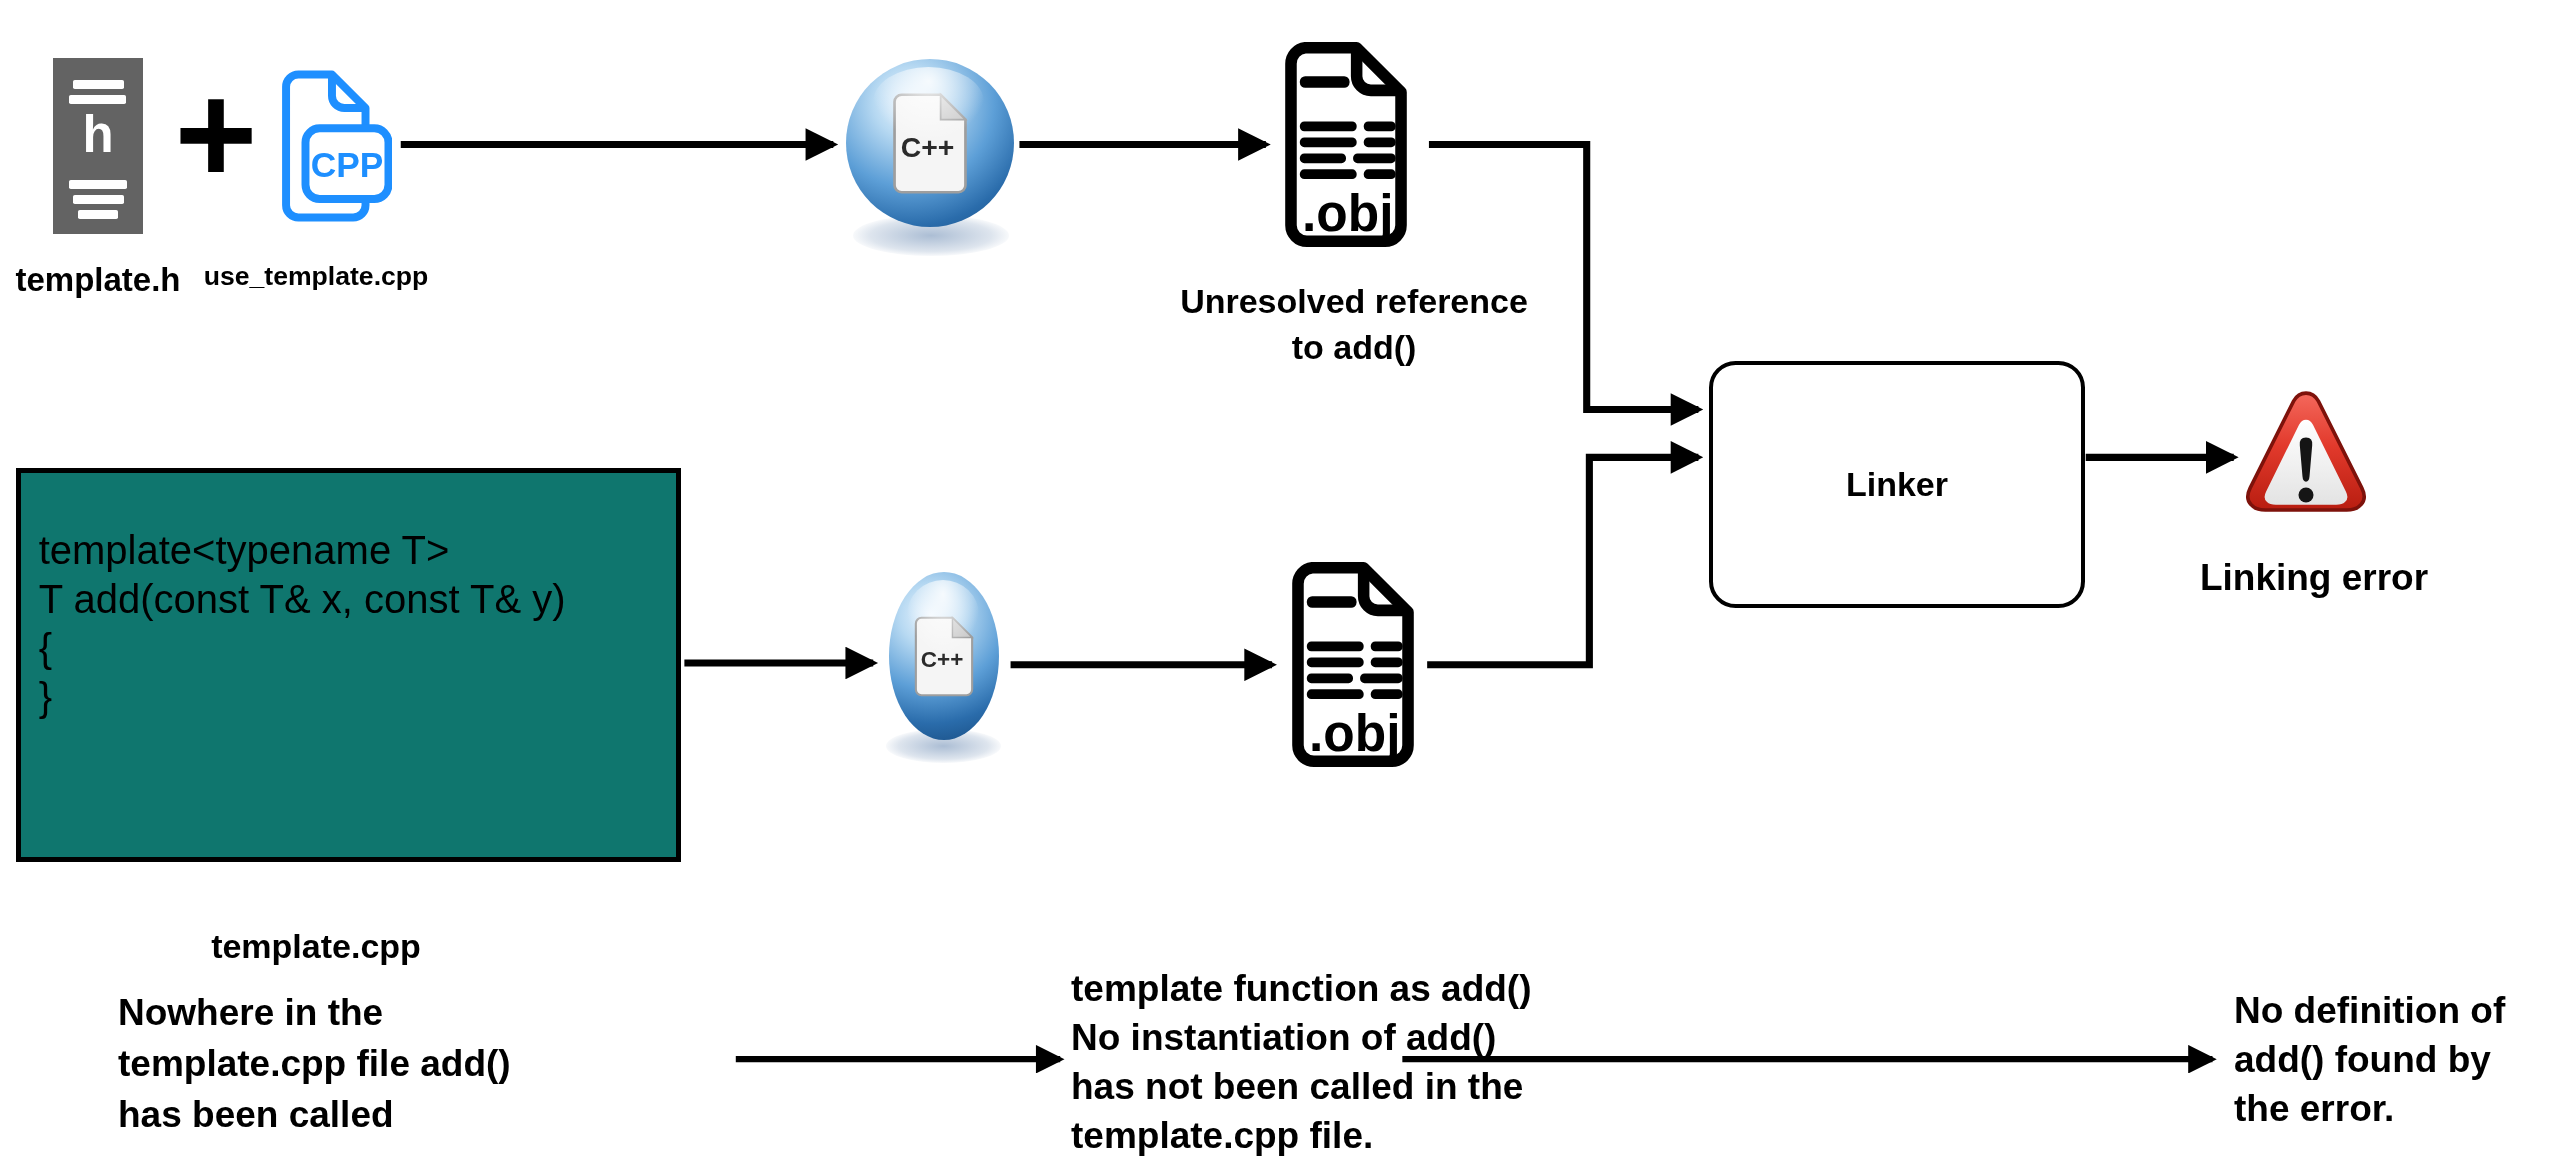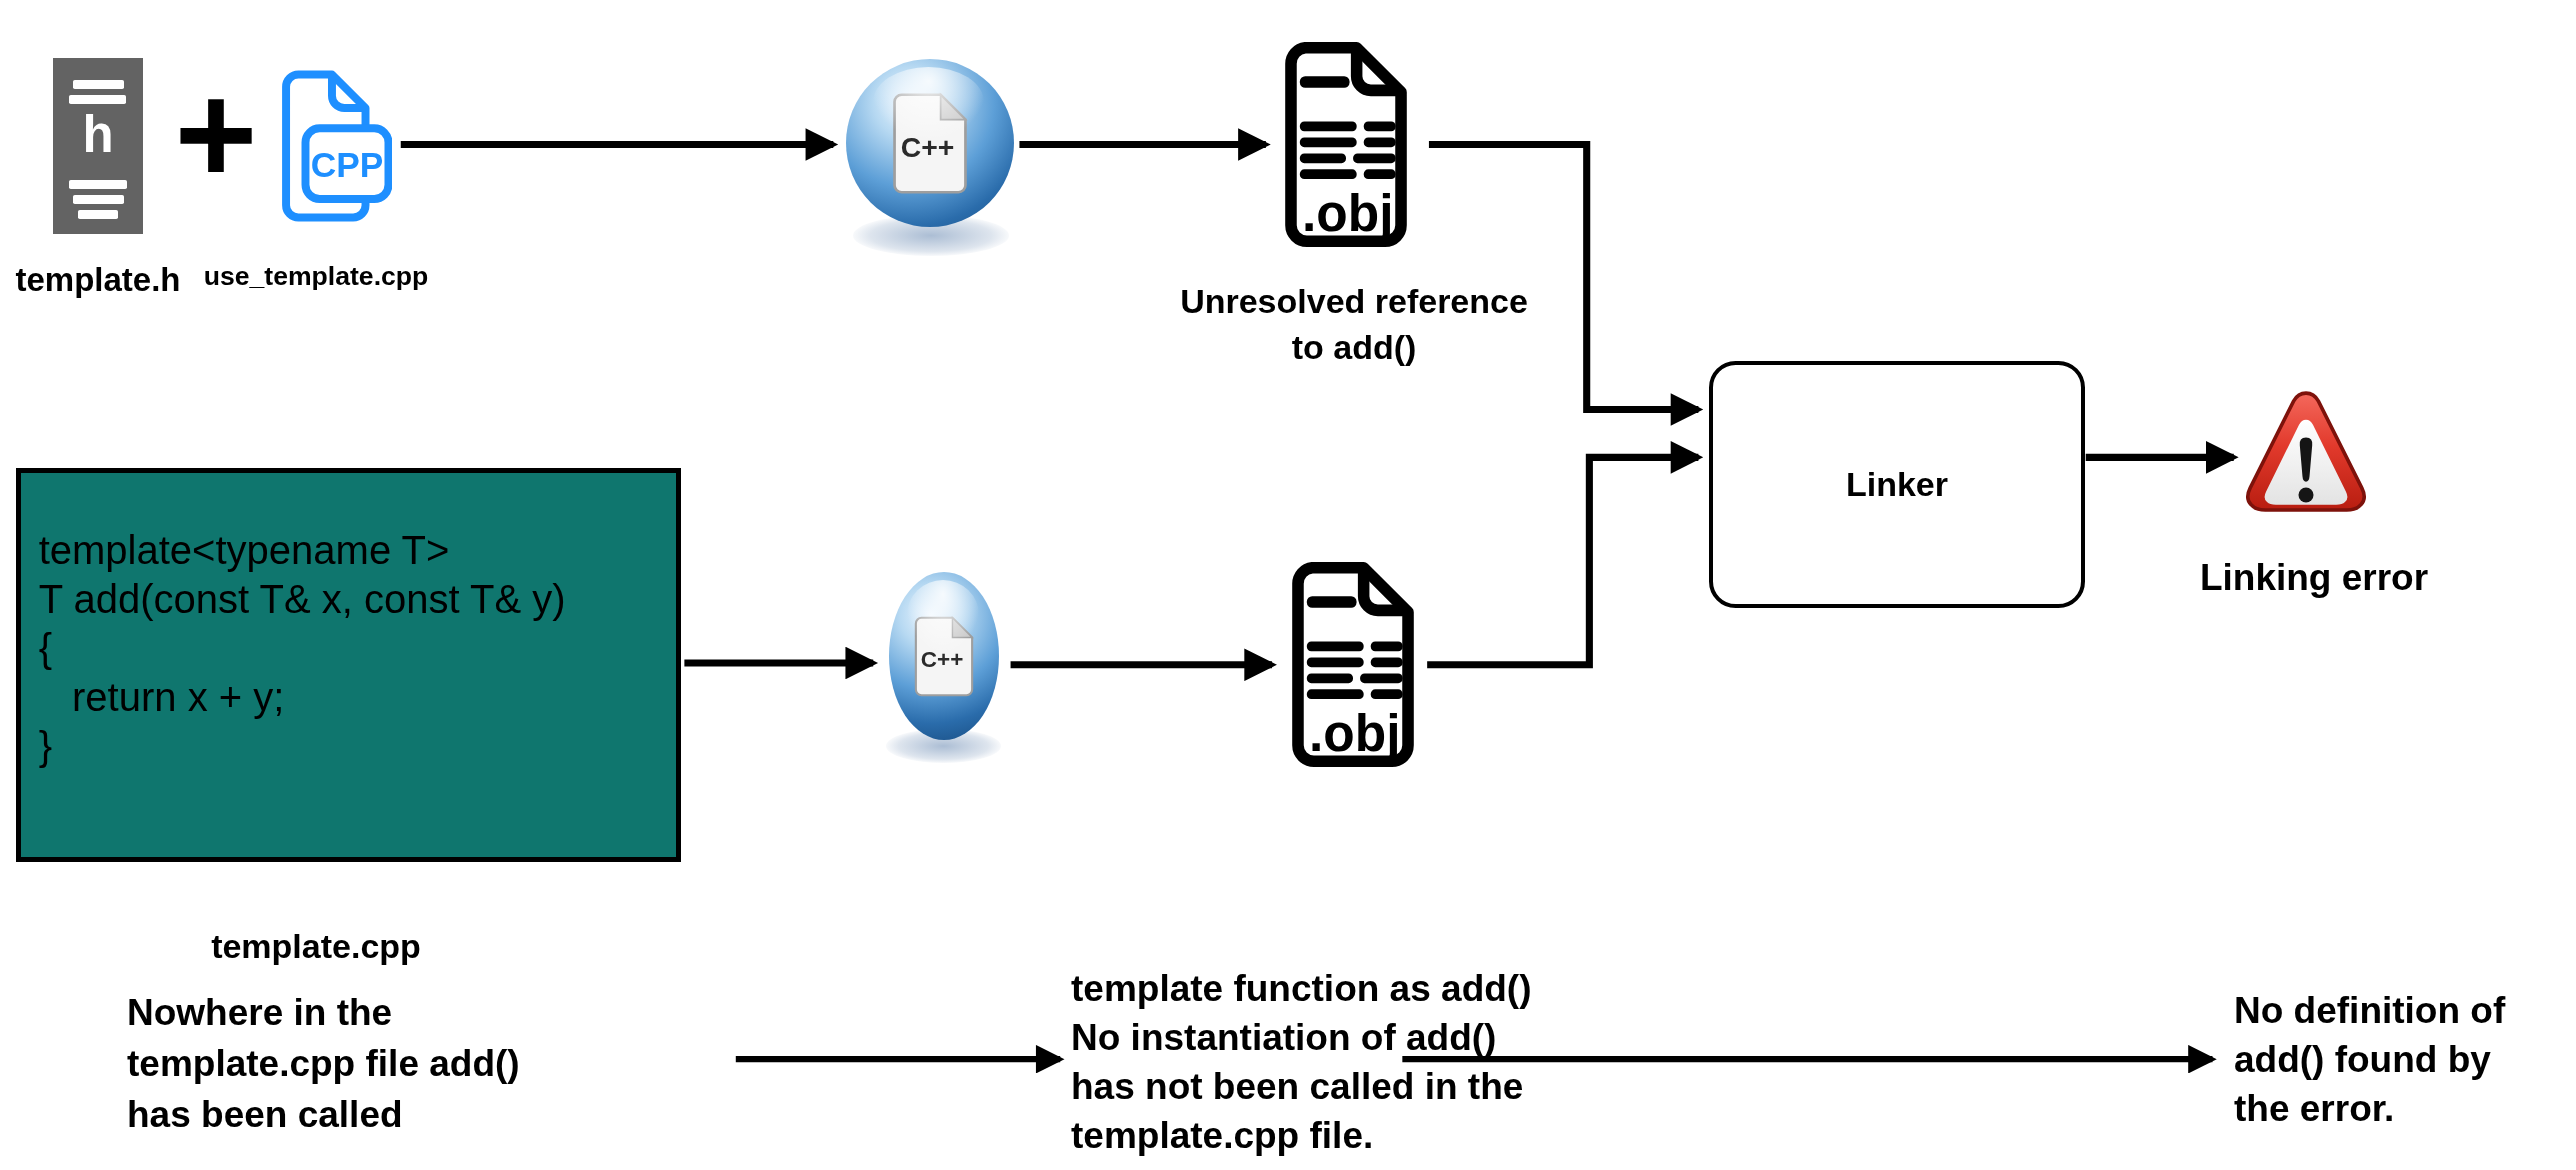--- a/index.html
+++ b/index.html
@@ -112,21 +112,20 @@
     <text x="82" y="218" text-anchor="middle" font-size="58" font-weight="bold" fill="#000">.obj</text>
   </svg>
 
   <div class="abs lbl center" style="left:1354px;top:282px;font-size:34px;">Unresolved reference</div>
   <div class="abs lbl center" style="left:1354px;top:328px;font-size:34px;">to add()</div>
 
   <div class="abs codebox" style="left:16px;top:468px;width:665px;height:394px;">
     <div>template&lt;typename T&gt;</div>
     <div>T add(const T&amp; x, const T&amp; y)</div>
     <div>{</div>
-    <div>   return x + y;</div>
     <div>}</div>
   </div>
   <div class="abs lbl center" style="left:316px;top:927px;font-size:34px;">template.cpp</div>
 
   <div class="abs sphere-shadow" style="left:886px;top:729px;width:115px;height:34px;"></div>
   <div class="abs sphere" style="left:889px;top:572px;width:110px;height:168px;">
     <svg class="abs" style="left:24px;top:43px;" width="62" height="83" viewBox="0 0 88 118">
       <path d="M12,4 H56 L84,32 V106 a8,8 0 0 1 -8,8 H12 a8,8 0 0 1 -8,-8 V12 a8,8 0 0 1 8,-8 Z" fill="#f5f5f5" stroke="#9e9e9e" stroke-width="3"></path>
       <path d="M56,4 L84,32 H56 Z" fill="#c9c9c9" stroke="#9e9e9e" stroke-width="2"></path>
       <text x="11" y="74" font-size="32" font-weight="bold" fill="#2b2b2b">C++</text>
@@ -164,21 +163,21 @@
         <stop offset="1" stop-color="#e3e3e3"></stop>
       </linearGradient>
     </defs>
     <path d="M70,8 q9,0 14,9 l49,98 q6,12 -1,19 q-5,6 -16,6 H24 q-11,0 -16,-6 q-7,-7 -1,-19 L56,17 q5,-9 14,-9 Z" fill="url(#wr)" stroke="#7e120b" stroke-width="4" stroke-linejoin="round"></path>
     <path d="M70,38 q5,0 8,6 l37,75 q4,8 -1,12 q-3,3 -10,3 H36 q-7,0 -10,-3 q-5,-4 -1,-12 L62,44 q3,-6 8,-6 Z" fill="url(#wi)"></path>
     <path d="M70,58 q8,0 7,9 l-3,35 q-0.5,6 -4,6 q-3.5,0 -4,-6 l-3,-35 q-1,-9 7,-9 Z" fill="#151515"></path>
     <circle cx="70" cy="123" r="8.5" fill="#151515"></circle>
   </svg>
   <div class="abs lbl center" style="left:2314px;top:557px;font-size:37px;">Linking error</div>
 
-  <div class="abs" style="left:118px;top:987px;font-size:37px;line-height:51px;font-weight:bold;white-space:nowrap;margin-left:9px;">
+  <div class="abs" style="left:118px;top:987px;font-size:37px;line-height:51px;font-weight:bold;white-space:nowrap;">
     <div>Nowhere in the</div>
     <div>template.cpp file add()</div>
     <div>has been called</div>
   </div>
 
   <div class="abs" style="left:1071px;top:964px;font-size:37px;line-height:49px;font-weight:bold;white-space:nowrap;">
     <div>template function as add()</div>
     <div>No instantiation of add()</div>
     <div>has not been called in the</div>
     <div>template.cpp file.</div>

